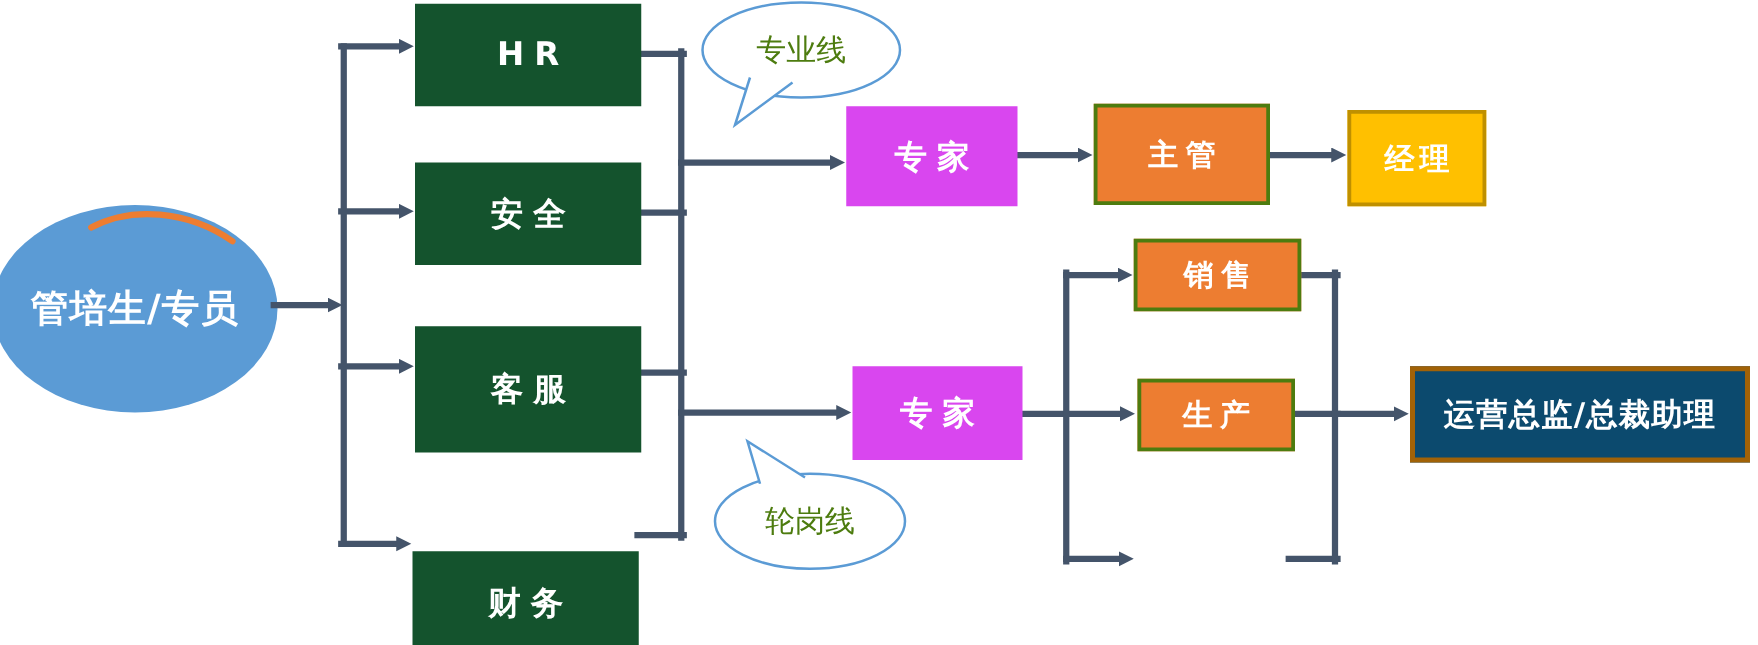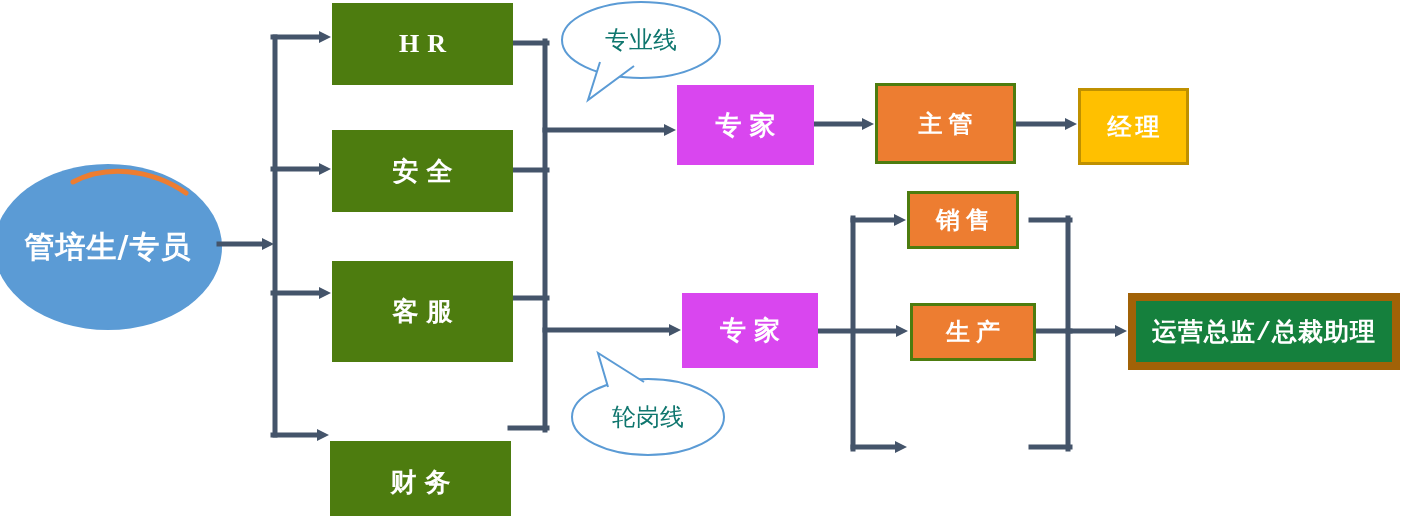--- a/index.html
+++ b/index.html
@@ -11,28 +11,28 @@
   .node{
     position:absolute;display:flex;align-items:center;justify-content:center;
     color:#fff;font-weight:700;text-align:center;box-sizing:border-box;z-index:3;
   }
   .start-ellipse{
     position:absolute;left:-6px;top:164px;width:228px;height:166px;
     background:#5B9BD5;border-radius:50%;z-index:1;
     display:flex;align-items:center;justify-content:center;
     color:#fff;font-weight:700;font-size:30px;letter-spacing:1px;
   }
-  .blue{background:#4d7c0f;font-size:26px;letter-spacing:8px;text-indent:8px;font-family:Liberation Serif, serif;}
+  .blue{background:#14532d;font-size:26px;letter-spacing:8px;text-indent:8px;}
   .green{background:#d946ef;font-size:26px;letter-spacing:8px;text-indent:8px;}
   .orange{background:#ED7D31;border:3px solid #4d7c0f;font-size:24px;letter-spacing:6px;text-indent:6px;}
   .yellow{background:#FFC000;border:3px solid #BF9000;font-size:24px;letter-spacing:4px;text-indent:4px;}
-  .yellow-wide{background:#15803d;border:8px solid #a16207;font-size:25px;letter-spacing:1px;font-family:Liberation Mono, monospace;}
+  .yellow-wide{background:#0c4a6e;border:4px solid #a16207;font-size:25px;letter-spacing:1px;}
   .callout-label{
     position:absolute;display:flex;align-items:center;justify-content:center;
-    color:#0f766e;font-size:24px;font-weight:400;z-index:3;
+    color:#4d7c0f;font-size:24px;font-weight:400;z-index:3;
   }
   .conn{stroke:#44546A;stroke-width:5;fill:none;stroke-linecap:square;}
   .arrow{marker-end:url(#ah);}
   .bubble{fill:#fff;stroke:#5B9BD5;stroke-width:2;}
   .swoosh{stroke:#ED7D31;stroke-width:5;fill:none;stroke-linecap:round;}
 </style>
 </head>
 <body>
 
 <div class="stage">
@@ -107,21 +107,21 @@
   <div class="node orange" style="left:875px;top:83px;width:141px;height:81px;">
     <span>主管</span>
   </div>
   <div class="node yellow" style="left:1078px;top:88px;width:111px;height:77px;">
     <span>经理</span>
   </div>
 
   <div class="node green" style="left:682px;top:293px;width:136px;height:75px;">
     <span>专家</span>
   </div>
-  <div class="node orange" style="left:907px;top:191px;width:112px;height:58px;">
+  <div class="node orange" style="left:907px;top:191px;width:134px;height:58px;">
     <span>销售</span>
   </div>
   <div class="node orange" style="left:910px;top:303px;width:126px;height:58px;">
     <span>生产</span>
   </div>
   <div class="node yellow-wide" style="left:1128px;top:293px;width:272px;height:77px;">
     <span>运营总监/总裁助理</span>
   </div>
 
   <div class="callout-label" style="left:566px;top:4px;width:150px;height:72px;">

